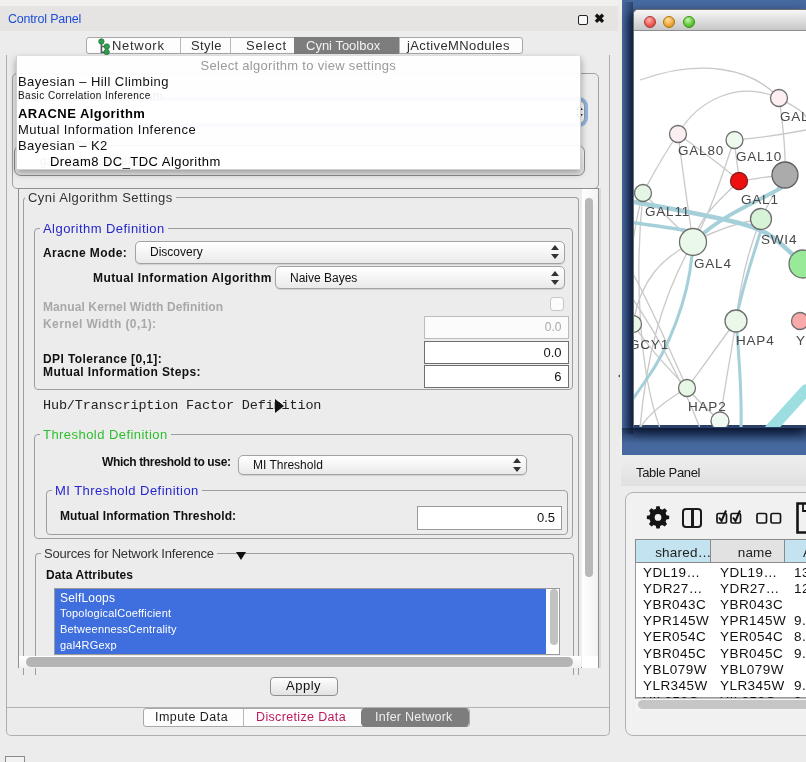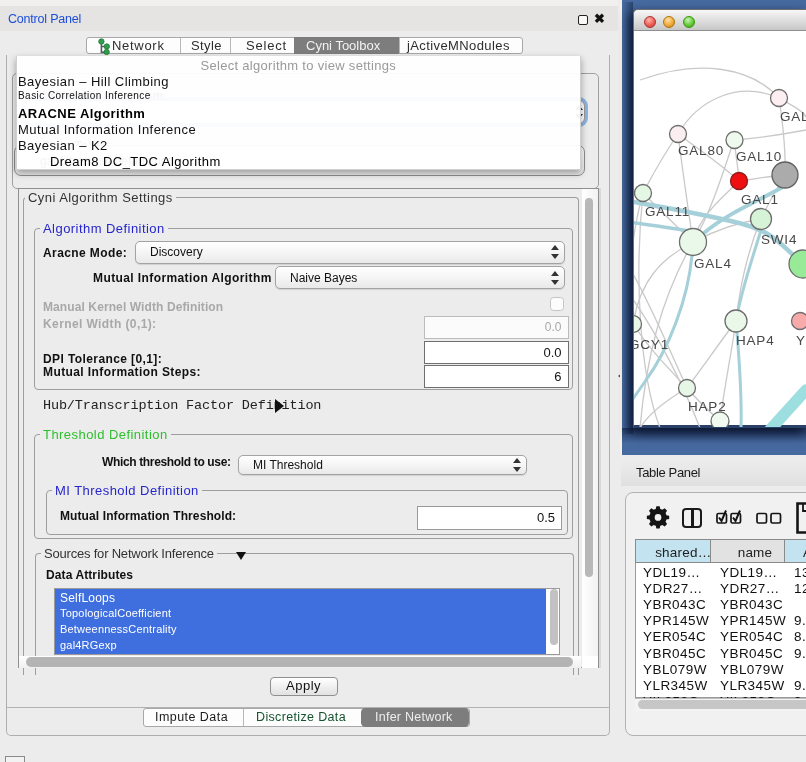--- a/index.html
+++ b/index.html
@@ -124,21 +124,21 @@
 <div class="abs" style="left:581.5px;top:655.5px;width:16px;height:12.5px;background:#fff;"></div>
 
 <div class="abs" style="left:270px;top:676.5px;width:68px;height:19.5px;border:1px solid #8f8f8f;border-radius:4px;background:linear-gradient(#ffffff,#ededed 60%,#e2e2e2);"></div>
 <div class="abs" style="left:286px;top:677.5px;font-size:13px;letter-spacing:0.5px;color:#111;">Apply</div>
 
 <div class="abs" style="left:7px;top:707px;width:602px;height:1px;background:#b2b2b2;"></div>
 <div class="abs" style="left:143px;top:708px;width:327px;height:18.5px;background:#fdfdfd;border:1px solid #a8a8a8;border-radius:3px;"></div>
 <div class="abs" style="left:242.7px;top:709px;width:1px;height:16.5px;background:#b8b8b8;"></div>
 <div class="abs" style="left:361px;top:708px;width:107.5px;height:18.5px;background:#7d7d7d;border-radius:4.5px;"></div>
 <div class="abs" style="left:155px;top:709.5px;font-size:12.5px;letter-spacing:0.45px;color:#1c1c1c;">Impute Data</div>
-<div class="abs" style="left:256px;top:709.5px;font-size:12.5px;letter-spacing:0.35px;color:#14532d;">Discretize Data</div>
+<div class="abs" style="left:256px;top:709.5px;font-size:12.5px;letter-spacing:0.35px;color:#be185d;">Discretize Data</div>
 <div class="abs" style="left:375px;top:709.5px;font-size:12.5px;letter-spacing:0.25px;color:#ededed;">Infer Network</div>
 
 <div class="abs" style="left:4.5px;top:756px;width:20px;height:8px;border:1.5px solid #8a8a8a;background:#f2f2f2;"></div>
 
 <div class="abs" style="left:16px;top:56px;width:564.5px;height:114px;background:rgba(255,255,255,0.95);border:1px solid #d0d0d0;border-top:none;box-shadow:0 3px 7px rgba(0,0,0,0.35);"></div>
 <div class="abs" style="left:16px;top:57px;width:564.5px;height:18px;font-size:13px;letter-spacing:0.3px;color:#9a9a9a;text-align:center;line-height:18px;">Select algorithm to view settings</div>
 <div class="abs" style="left:18px;top:74.2px;font-size:13px;letter-spacing:0.45px;color:#111;">Bayesian – Hill Climbing</div>
 <div class="abs" style="left:18px;top:90.2px;font-size:10px;letter-spacing:0.45px;color:#111;">Basic Correlation Inference</div>
 <div class="abs" style="left:18px;top:106.2px;font-size:13px;letter-spacing:0.45px;font-weight:bold;color:#000;">ARACNE Algorithm</div>
 <div class="abs" style="left:18px;top:122.2px;font-size:13px;letter-spacing:0.45px;color:#111;">Mutual Information Inference</div>

